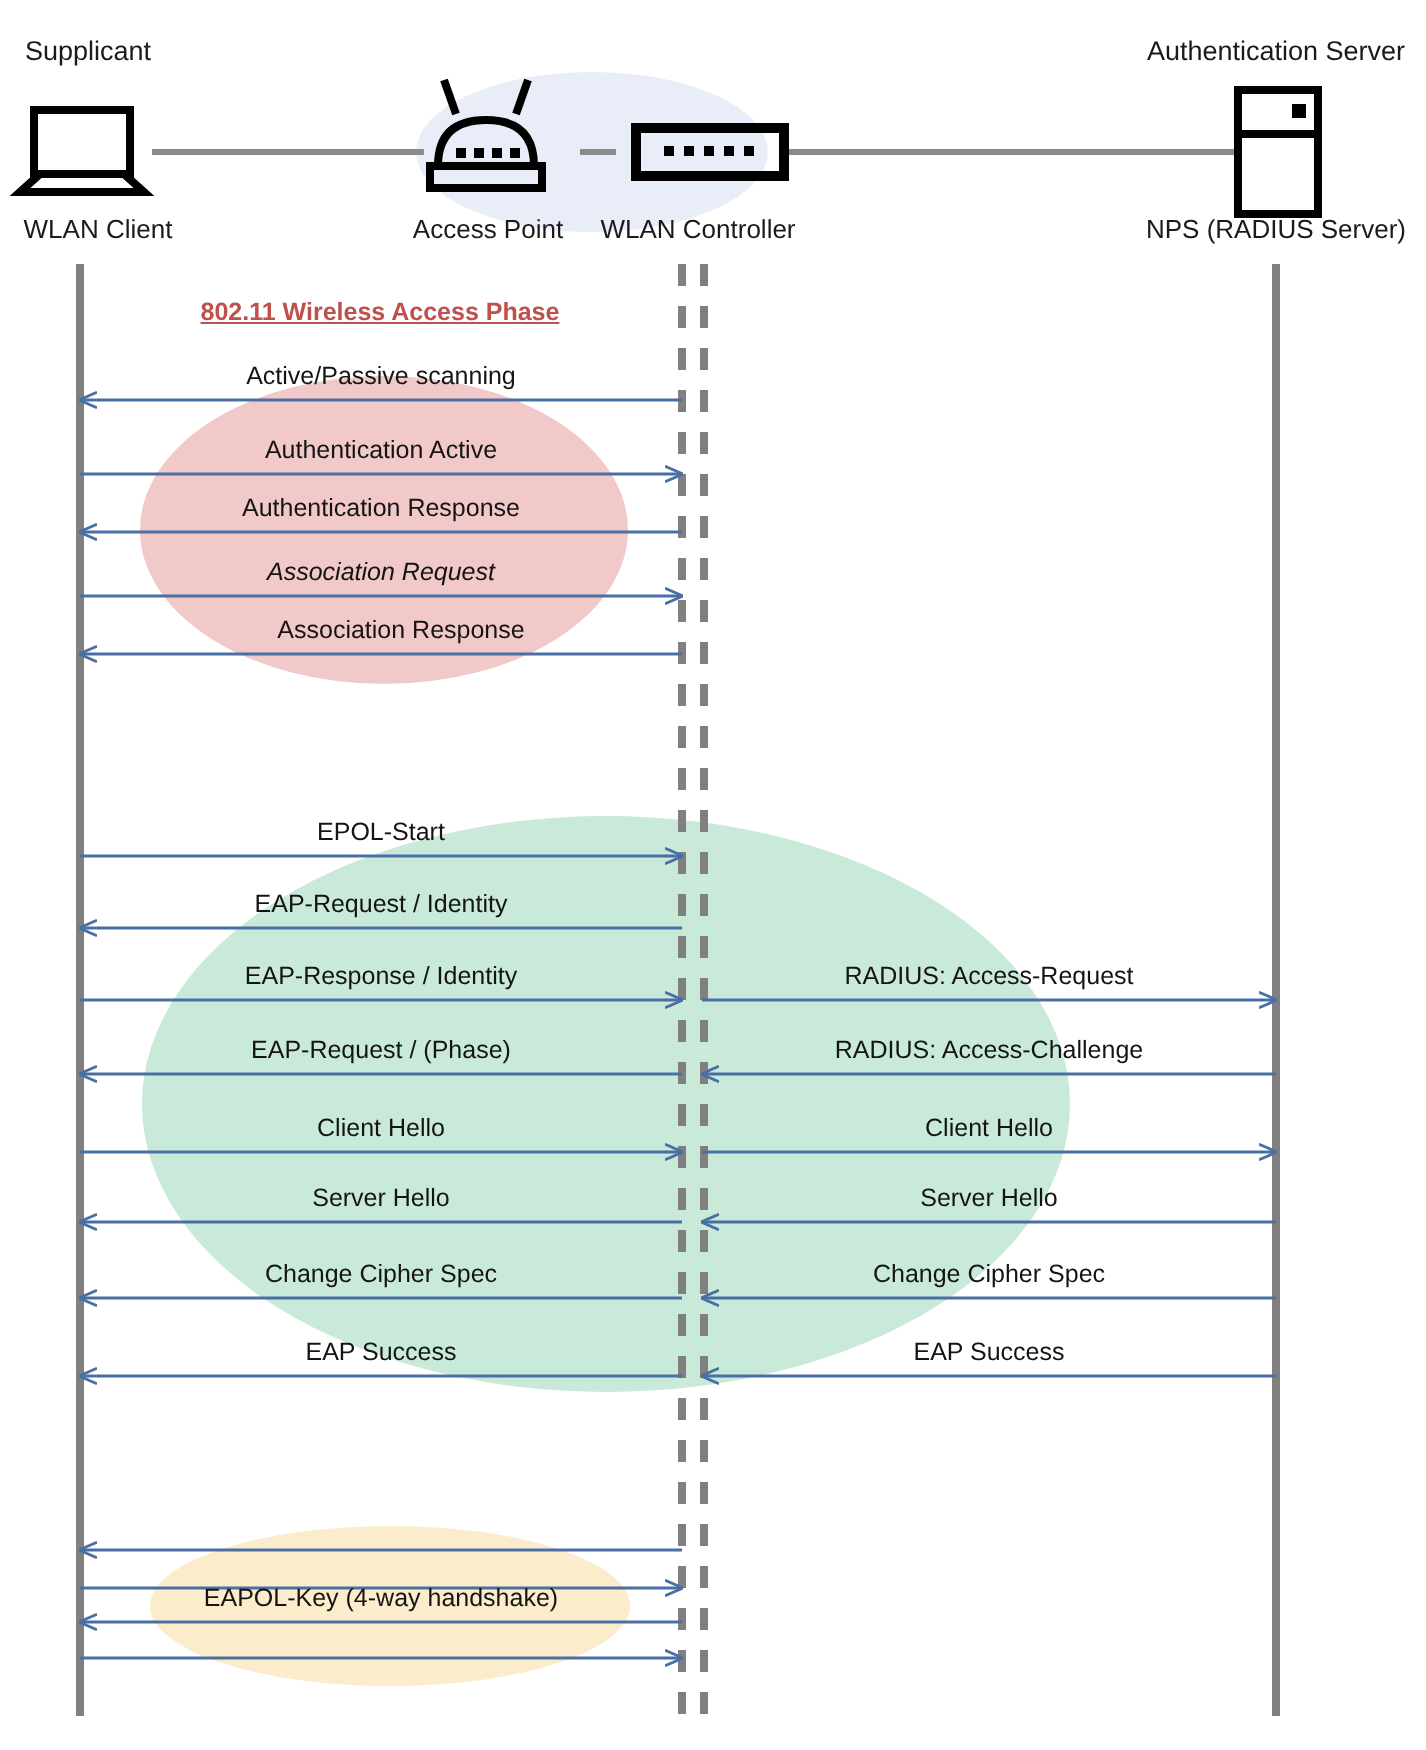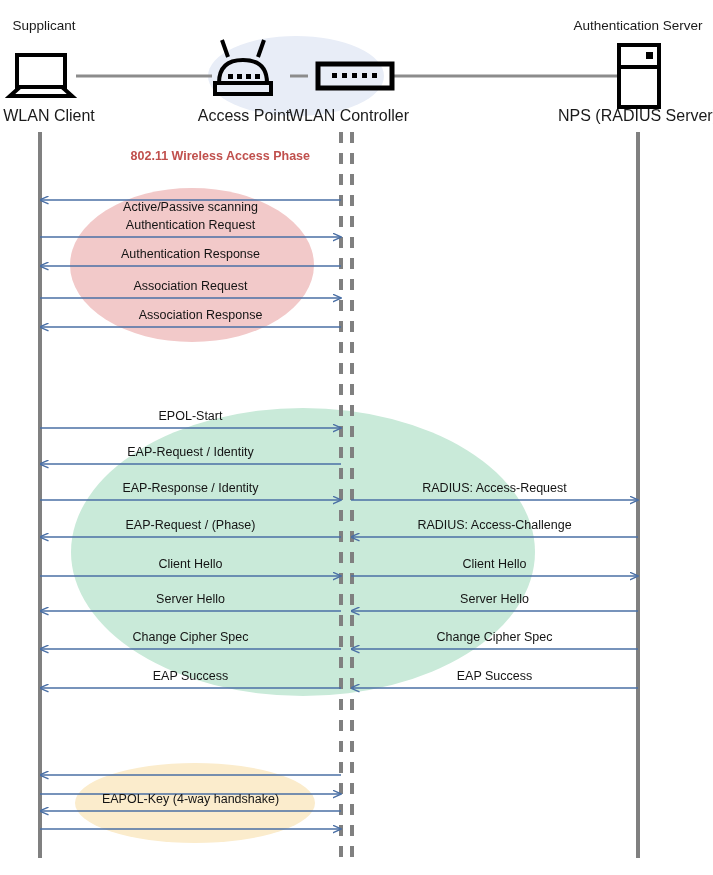--- a/index.html
+++ b/index.html
@@ -27,32 +27,33 @@
   }
   .node-title {
     position: absolute;
     font-size: 13.5px;
     color: #1a1a1a;
     white-space: nowrap;
     text-align: center;
   }
   .node-sub {
     position: absolute;
-    font-size: 16px;
+    font-size: 13px;
     color: #1a1a1a;
     white-space: nowrap;
     text-align: center;
   }
   .phase-label {
     position: absolute;
     font-size: 12.5px;
     font-weight: bold;
     white-space: nowrap;
-    text-align: right;
+    text-align: center;
     line-height: 18px;
+    text-decoration: underline;
   }
   .msg-label {
     position: absolute;
     font-size: 12.5px;
     color: #141414;
     white-space: nowrap;
     text-align: center;
   }
 </style>
 </head>
@@ -152,24 +153,24 @@
   <div class="node-title" style="left:548px; top:18px; width:180px;">Authentication Server</div>
 
   <div class="node-sub" style="left:0px; top:107px; width:98px;">WLAN Client</div>
   <div class="node-sub" style="left:192px; top:107px; width:104px;">Access Point</div>
   <div class="node-sub" style="left:288px; top:107px; width:122px;">WLAN Controller</div>
   <div class="node-sub" style="left:548px; top:107px; width:180px;">NPS (RADIUS Server)</div>
 
   <div class="phase-label" style="left:70px; top:147px; width:240px; color:#c0504d;">802.11 Wireless Access Phase</div>
 
   <div id="label-group">
-      <div class="msg-label" style="left: 40px; width: 301px; top: 181px; margin-top: 19px;">Active/Passive scanning</div>
-      <div class="msg-label" style="left: 40px; width: 301px; top: 218px;">Authentication Request</div>
+      <div class="msg-label" style="left: 40px; width: 301px; top: 181px;">Active/Passive scanning</div>
+      <div class="msg-label" style="left: 40px; width: 301px; top: 218px;">Authentication Active</div>
       <div class="msg-label" style="left: 40px; width: 301px; top: 247px;">Authentication Response</div>
-      <div class="msg-label" style="left: 40px; width: 301px; top: 279px;">Association Request</div>
+      <div class="msg-label" style="left: 40px; width: 301px; top: 279px; font-style: italic;">Association Request</div>
       <div class="msg-label" style="left: 50px; width: 301px; top: 308px;">Association Response</div>
       <div class="msg-label" style="left: 40px; width: 301px; top: 409px;">EPOL-Start</div>
       <div class="msg-label" style="left: 40px; width: 301px; top: 445px;">EAP-Request / Identity</div>
       <div class="msg-label" style="left: 40px; width: 301px; top: 481px;">EAP-Response / Identity</div>
       <div class="msg-label" style="left: 351px; width: 287px; top: 481px;">RADIUS: Access-Request</div>
       <div class="msg-label" style="left: 40px; width: 301px; top: 518px;">EAP-Request / (Phase)</div>
       <div class="msg-label" style="left: 351px; width: 287px; top: 518px;">RADIUS: Access-Challenge</div>
       <div class="msg-label" style="left: 40px; width: 301px; top: 557px;">Client Hello</div>
       <div class="msg-label" style="left: 351px; width: 287px; top: 557px;">Client Hello</div>
       <div class="msg-label" style="left: 40px; width: 301px; top: 592px;">Server Hello</div>

